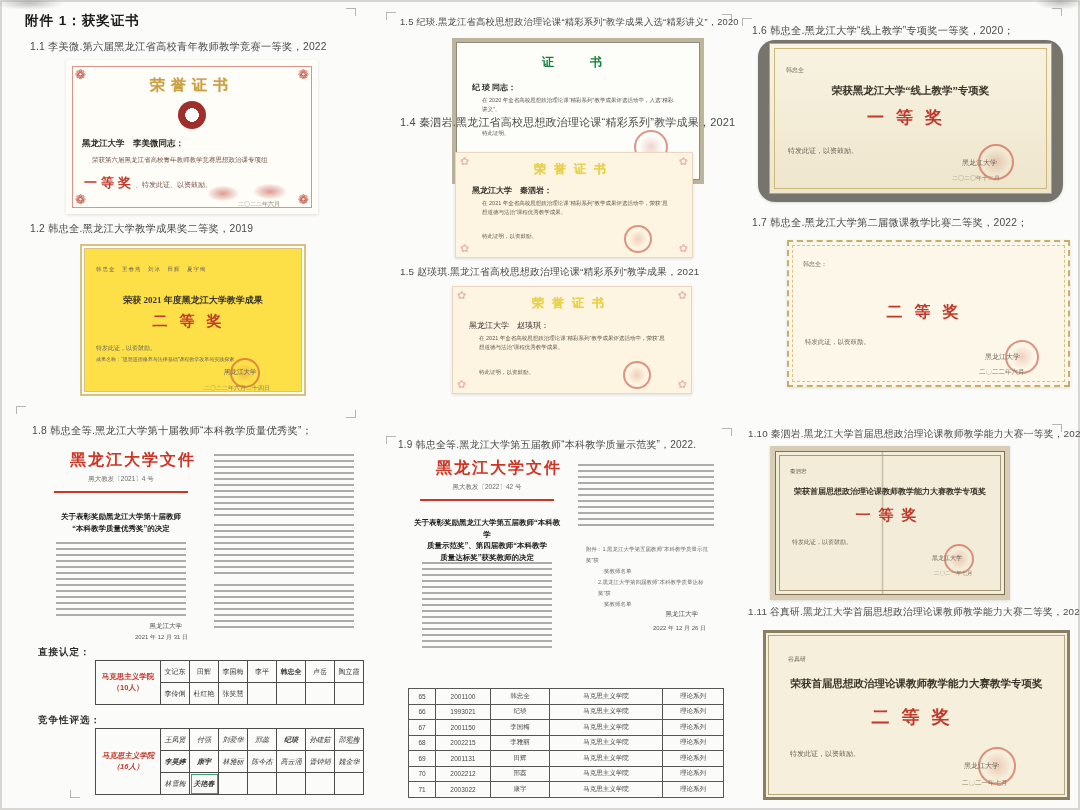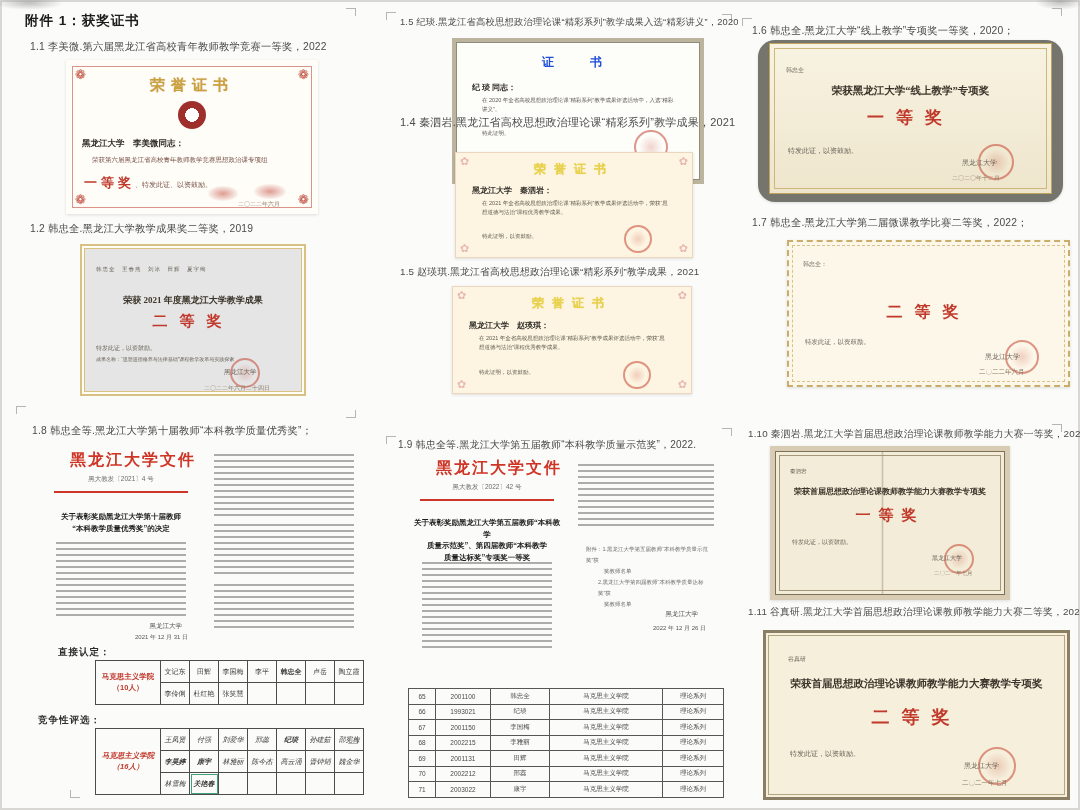--- a/index.html
+++ b/index.html
@@ -23,24 +23,24 @@
   .rsmudge{background:radial-gradient(rgba(190,60,45,.5),rgba(190,60,45,.12) 60%,transparent 75%);}
   
   .cert{box-shadow:0 1px 3px rgba(0,0,0,.12);}
   .cert1{background:#fefdf8;}
   .cert1 .innerframe{position:absolute;inset:6px;border:1px solid rgba(190,60,45,.55);}
   .flor{position:absolute;color:#bd4534;font-size:13px;line-height:1;}
   .goldtitle{font:bold 15px "Liberation Serif",serif;color:#c9a23b;letter-spacing:6px;text-align:center;
        text-shadow:0 0 1px rgba(170,60,40,.35);}
   .seal{width:28px;height:28px;border-radius:50%;
        background:radial-gradient(circle,#fff 0 34%,#9e2f2a 35% 100%);margin:3px auto 0;}
-  .cert2{background:#e5e5e5;border:2px solid #d8c183;
+  .cert2{background:#fde047;border:2px solid #d8c183;
        box-shadow:inset 0 0 0 2px #fffdf6,inset 0 0 0 3px #d8c183;}
   .cert3{background:#fdfdfa;border:4px solid #bcb49c;box-shadow:inset 0 0 0 1px #8d8b7e;}
-  .redtitle{font:bold 12px "Liberation Serif",serif;color:#1d4ed8;letter-spacing:12px;text-align:center;}
+  .redtitle{font:bold 12px "Liberation Serif",serif;color:#15803d;letter-spacing:12px;text-align:center;}
   .cert45{background:#fdf5e2;border:1px solid #ecd6c0;}
   .yellowtitle{font:bold 12px "Liberation Serif",serif;color:#e7d14c;letter-spacing:8px;text-align:center;
        text-shadow:0 0 1px rgba(235,210,80,.9);}
   .petal{position:absolute;color:#eab9ae;font-size:11px;line-height:1;}
   .photo6{background:#75756e;border-radius:17px;}
   .cert6in{position:absolute;top:3px;bottom:8px;left:11px;right:11px;
        background:linear-gradient(180deg,#f8f3e2,#eee5cc);border:1px solid #bfa55c;}
   .cert6in::after{content:"";position:absolute;inset:4px;border:1px solid #cdb87a;pointer-events:none;}
   .cert7{background:#fcf7e9;border:2px dashed #c9ad6a;}
   .cert7::after{content:"";position:absolute;inset:3px;border:1px dashed #d9c287;pointer-events:none;}
@@ -141,21 +141,21 @@
   <div class="abs docsign" style="right:14px;top:176px;">黑龙江大学</div>
   <div class="abs docsign" style="right:8px;top:187px;font-size:6px;">2021 年 12 月 31 日</div>
 </div>
 
 <div class="abs" style="left:208px;top:444px;width:152px;height:198px;">
   <div class="abs lines" style="left:6px;top:10px;width:140px;height:62px;"></div>
   <div class="abs lines" style="left:6px;top:80px;width:140px;height:52px;"></div>
   <div class="abs lines" style="left:6px;top:140px;width:140px;height:48px;"></div>
 </div>
 
-<div class="abs seclabel" style="left:38px;top:646px;margin-left:20px;">直接认定：</div>
+<div class="abs seclabel" style="left:38px;top:646px;">直接认定：</div>
 
 <table class="abs ntab" style="left:95px;top:660px;">
   <tbody>
       <tr>
     <td class="college" rowspan="2">马克思主义学院（10人）</td>
     <td class="name">文记东</td>
     <td class="name">田辉</td>
     <td class="name">李国梅</td>
     <td class="name">李平</td>
     <td class="name redname">韩忠全</td>
@@ -234,36 +234,36 @@
 </div>
 
 <div class="abs caption" style="left:400px;top:266px;font-size:9.8px;">1.5 赵瑛琪.黑龙江省高校思想政治理论课“精彩系列”教学成果，2021</div>
 
 <div class="abs cert cert45" style="left:452px;top:286px;width:240px;height:108px;">
   <span class="petal" style="left:4px;top:3px;">✿</span>
   <span class="petal" style="right:4px;top:3px;">✿</span>
   <span class="petal" style="left:4px;bottom:3px;">✿</span>
   <span class="petal" style="right:4px;bottom:3px;">✿</span>
   <div class="abs yellowtitle" style="left:0;right:0;top:8px;">荣誉证书</div>
-  <div class="abs serif" style="left:16px;top:33px;font-size:8px;font-weight:bold;color:#33302a;">黑龙江大学　赵瑛琪：</div>
+  <div class="abs serif" style="left:16px;top:33px;font-size:8px;font-weight:normal;color:#33302a;">黑龙江大学　赵瑛琪：</div>
   <div class="abs" style="left:26px;top:47px;width:188px;font-size:5.5px;color:#5f594d;line-height:1.7;">在 2021 年全省高校思想政治理论课“精彩系列”教学成果评选活动中，荣获“思想道德与法治”课程优秀教学成果。</div>
   <div class="abs" style="left:26px;top:82px;font-size:5.5px;color:#5f594d;">特此证明，以资鼓励。</div>
   <span class="abs stamp" style="left:170px;top:74px;width:28px;height:28px;"></span>
 </div>
 
 <div class="abs caption" style="left:398px;top:438px;font-size:10px;">1.9 韩忠全等.黑龙江大学第五届教师“本科教学质量示范奖”，2022.</div>
 
 <div class="abs" style="left:412px;top:454px;width:150px;height:202px;">
   <div class="docheader" style="margin-top:4px;">黑龙江大学文件</div>
   <div class="docno" style="margin-top:4px;">黑大教发〔2022〕42 号</div>
   <div class="redline" style="margin:7px 8px 0;"></div>
   <div class="doctitle" style="margin-top:16px;">
     <div>关于表彰奖励黑龙江大学第五届教师“本科教学</div>
     <div>质量示范奖”、第四届教师“本科教学</div>
-    <div>质量达标奖”专项奖一等奖</div>
+    <div>质量达标奖”获奖教师的决定</div>
   </div>
   <div class="abs lines" style="left:10px;top:108px;width:130px;height:88px;"></div>
 </div>
 
 <div class="abs" style="left:570px;top:452px;width:150px;height:204px;">
   <div class="abs lines" style="left:8px;top:12px;width:136px;height:64px;"></div>
   <div class="abs" style="left:16px;top:92px;width:130px;font-size:5.5px;color:#6e6e6e;line-height:2;">
     <div>附件：1.黑龙江大学第五届教师“本科教学质量示范奖”获</div>
     <div style="padding-left:18px;">奖教师名单</div>
     <div style="padding-left:12px;">2.黑龙江大学第四届教师“本科教学质量达标奖”获</div>

